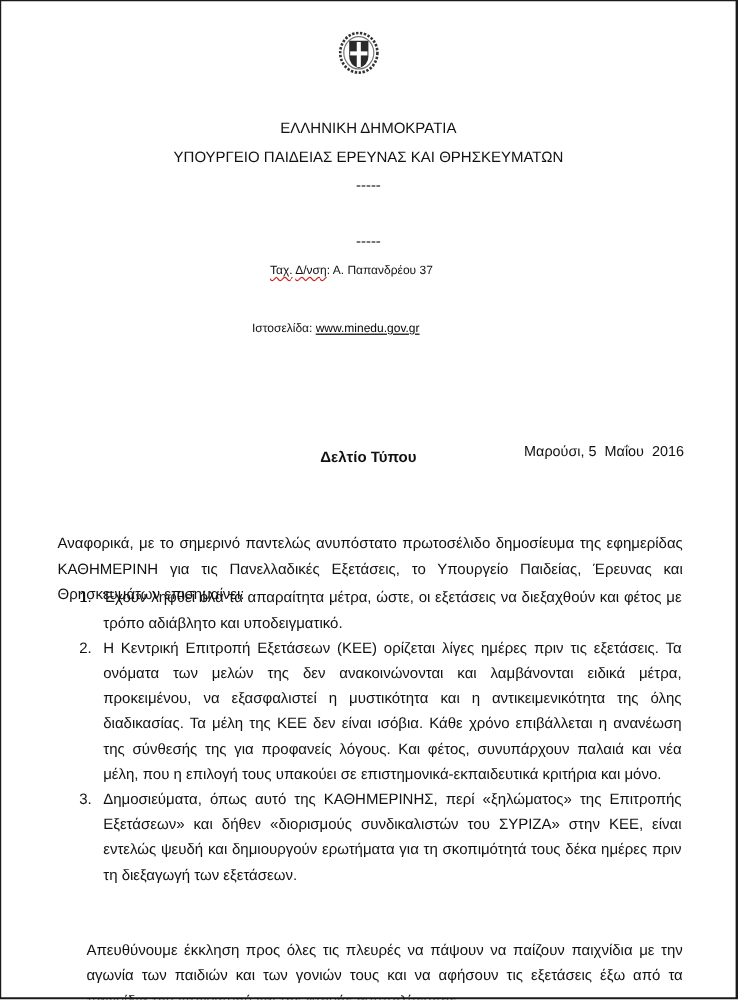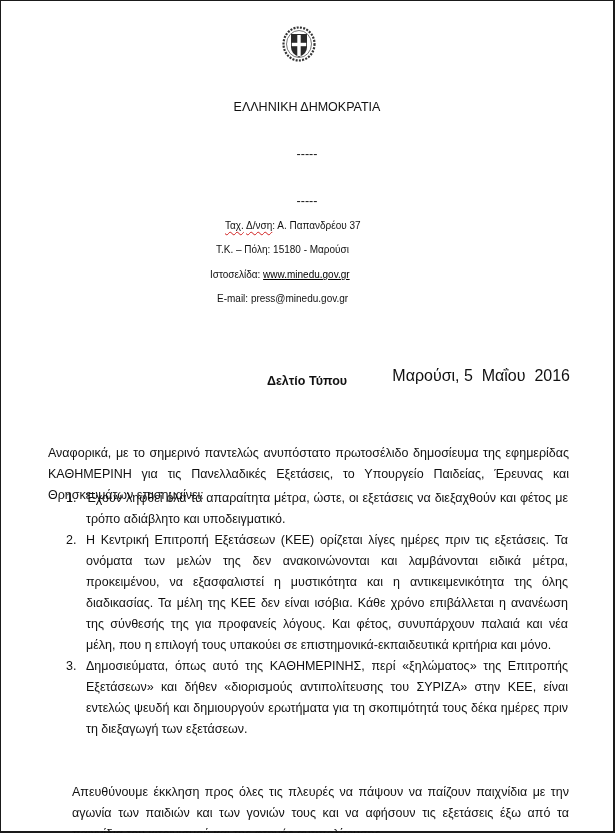--- a/index.html
+++ b/index.html
@@ -57,21 +57,21 @@
     }
     .link {
       color: #000000;
       text-decoration: underline;
       cursor: pointer;
     }
     .date {
       position: absolute;
       right: 43px;
       top: 367px;
-      font-size: 16px;
+      font-size: 12px;
       line-height: 16px;
       white-space: pre;
     }
     .title {
       position: absolute;
       left: 0;
       width: 612px;
       text-align: center;
       top: 373px;
       font-size: 12.5px;
@@ -113,49 +113,48 @@
 
   <svg class="emblem" viewBox="0 0 34 36">
     <ellipse cx="17" cy="18" rx="15.5" ry="16.5" fill="none" stroke="#333" stroke-width="2.2" stroke-dasharray="2 1.3"></ellipse>
     <ellipse cx="17" cy="18" rx="12.5" ry="13.5" fill="none" stroke="#777" stroke-width="1"></ellipse>
     <path d="M9 8 H25 V21 Q25 28 17 31 Q9 28 9 21 Z" fill="#2a2a2a"></path>
     <rect x="15.3" y="9" width="3.4" height="21" fill="#ffffff"></rect>
     <rect x="9.8" y="16.8" width="14.4" height="3.4" fill="#ffffff"></rect>
   </svg>
 
   <div class="center-line" style="top:98px;">ΕΛΛΗΝΙΚΗ ΔΗΜΟΚΡΑΤΙΑ</div>
+  <div class="center-line" style="top:122px;">ΥΠΟΥΡΓΕΙΟ ΠΑΙΔΕΙΑΣ ΕΡΕΥΝΑΣ ΚΑΙ ΘΡΗΣΚΕΥΜΑΤΩΝ</div>
   <div class="center-line" style="top:145px;">-----</div>
   <div class="center-line" style="top:192px;">-----</div>
 
   <div class="contact" style="left:224px; top:217px;">
     <span class="squiggle">Ταχ.</span>
     <span class="squiggle">Δ/νση</span><span>: Α. Παπανδρέου 37</span>
   </div>
-  <div class="contact" style="left:215px; top:241px;">Τ.Κ. – Πόλη: 15180 - Μαρούσι</div>
   <div class="contact" style="left:209px; top:266px;">
     <span>Ιστοσελίδα: </span><span class="link">www.minedu.gov.gr</span>
   </div>
-  <div class="contact" style="left:216px; top:290px;">E-mail: press@minedu.gov.gr</div>
 
   <div class="date">Μαρούσι, 5  Μαΐου  2016</div>
 
   <div class="title">Δελτίο Τύπου</div>
 
   <div class="para" style="top:442px;">Αναφορικά, με το σημερινό παντελώς ανυπόστατο πρωτοσέλιδο δημοσίευμα της εφημερίδας ΚΑΘΗΜΕΡΙΝΗ για τις Πανελλαδικές Εξετάσεις, το Υπουργείο Παιδείας, Έρευνας και Θρησκευμάτων επισημαίνει:</div>
 
   <ul class="list" style="top:487px;">
     <li class="list-item">
       <span class="list-num">1.</span>
       <span>Έχουν ληφθεί όλα τα απαραίτητα μέτρα, ώστε, οι εξετάσεις να διεξαχθούν  και φέτος με τρόπο αδιάβλητο και υποδειγματικό.</span>
     </li>
     <li class="list-item">
       <span class="list-num">2.</span>
       <span>Η Κεντρική Επιτροπή Εξετάσεων (ΚΕΕ) ορίζεται λίγες ημέρες πριν τις εξετάσεις. Τα ονόματα των μελών της δεν ανακοινώνονται και λαμβάνονται ειδικά μέτρα, προκειμένου, να εξασφαλιστεί η μυστικότητα και η αντικειμενικότητα της όλης διαδικασίας. Τα μέλη της ΚΕΕ δεν είναι ισόβια. Κάθε χρόνο επιβάλλεται η ανανέωση της σύνθεσής της για προφανείς λόγους. Και φέτος, συνυπάρχουν παλαιά και νέα μέλη, που η επιλογή τους υπακούει σε επιστημονικά-εκπαιδευτικά κριτήρια και μόνο.</span>
     </li>
     <li class="list-item">
       <span class="list-num">3.</span>
-      <span>Δημοσιεύματα, όπως αυτό της ΚΑΘΗΜΕΡΙΝΗΣ, περί «ξηλώματος» της Επιτροπής Εξετάσεων» και δήθεν «διορισμούς αντιπολίτευσης του ΣΥΡΙΖΑ» στην ΚΕΕ, είναι εντελώς ψευδή και δημιουργούν ερωτήματα για τη σκοπιμότητά τους δέκα ημέρες πριν τη διεξαγωγή των εξετάσεων.</span>
+      <span>Δημοσιεύματα, όπως αυτό της ΚΑΘΗΜΕΡΙΝΗΣ, περί «ξηλώματος» της Επιτροπής Εξετάσεων» και δήθεν «διορισμούς συνδικαλιστών του ΣΥΡΙΖΑ» στην ΚΕΕ, είναι εντελώς ψευδή και δημιουργούν ερωτήματα για τη σκοπιμότητά τους δέκα ημέρες πριν τη διεξαγωγή των εξετάσεων.</span>
     </li>
   </ul>
 
   <div class="para" style="top:740px; left:71px; width:497px;margin-top:41px;">Απευθύνουμε έκκληση προς όλες τις πλευρές να πάψουν να παίζουν παιχνίδια με την αγωνία των παιδιών και των γονιών τους και να αφήσουν τις εξετάσεις έξω από τα παιχνίδια του κιτρινισμού και της φτηνής αντιπολίτευσης.</div>
 
 </div>
 
 </body></html>

